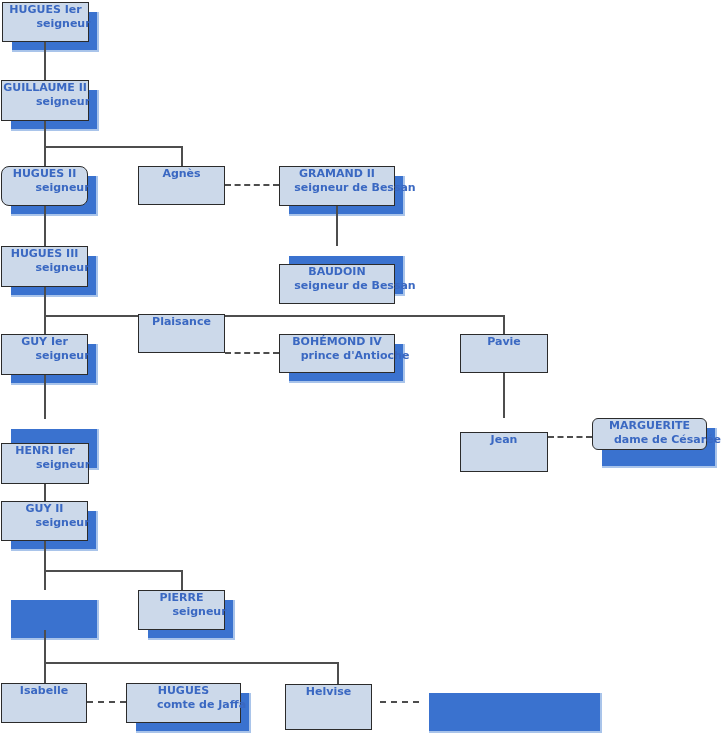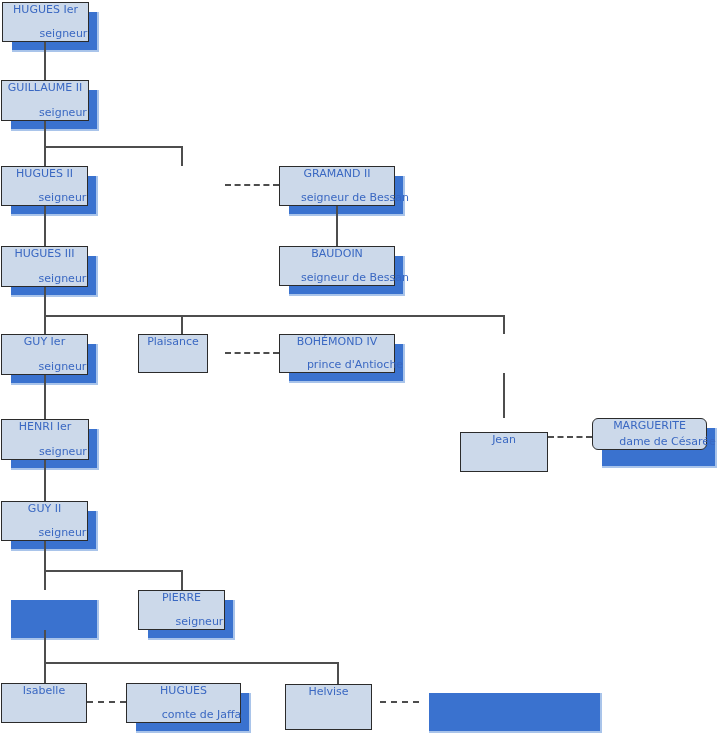--- a/index.html
+++ b/index.html
@@ -29,26 +29,27 @@
     border-top:2px dashed var(--line,#4d4d4d);
     z-index:2;
   }
   .node{
     position:absolute;
     background:var(--fill,#ccd9ea);
     border:1.5px solid var(--border,#2b2b2b);
     box-sizing:border-box;
     display:flex;
     flex-direction:column;
-    justify-content:space-between;
+    justify-content:flex-start;
     align-items:center;
     text-align:center;
     color:var(--text,#3a68c2);
     z-index:3;
     cursor:default;
+    font-weight:bold;
   }
   .nm{
     font-size:11px;
     line-height:14px;
     white-space:nowrap;
   }
   .tt{
     font-size:11px;
     line-height:14px;
     white-space:nowrap;
@@ -99,55 +100,61 @@
     <div class="dash" style="left: 87px; top: 701px; width: 39px;"></div>
     <div class="dash" style="left: 380px; top: 701px; width: 39px;"></div>
     <div class="node" style="left: 2px; top: 2px; width: 87px; height: 40px;">
       <div class="nm">HUGUES Ier</div>
       <div class="tt">seigneur</div>
     </div>
     <div class="node" style="left: 1px; top: 80px; width: 88px; height: 41px;">
       <div class="nm">GUILLAUME II</div>
       <div class="tt">seigneur</div>
     </div>
-    <div class="node" style="left: 1px; top: 166px; width: 87px; height: 40px;">
+    <div class="node" style="left: 1px; top: 166px; width: 87px; height: 40px; border-radius: 8px;">
       <div class="nm">HUGUES II</div>
       <div class="tt">seigneur</div>
+    </div>
+    <div class="node" style="left: 138px; top: 166px; width: 87px; height: 39px;">
+      <div class="nm">Agnès</div>
     </div>
     <div class="node" style="left: 279px; top: 166px; width: 116px; height: 40px;">
       <div class="nm">GRAMAND II</div>
       <div class="tt">seigneur de Bessan</div>
     </div>
-    <div class="node" style="left: 279px; top: 246px; width: 116px; height: 40px;">
+    <div class="node" style="left: 279px; top: 264px; width: 116px; height: 40px;">
       <div class="nm">BAUDOIN</div>
       <div class="tt">seigneur de Bessan</div>
     </div>
     <div class="node" style="left: 1px; top: 246px; width: 87px; height: 41px;">
       <div class="nm">HUGUES III</div>
       <div class="tt">seigneur</div>
     </div>
     <div class="node" style="left: 1px; top: 334px; width: 87px; height: 41px;">
       <div class="nm">GUY Ier</div>
       <div class="tt">seigneur</div>
     </div>
-    <div class="node" style="left: 138px; top: 334px; width: 70px; height: 39px;">
+    <div class="node" style="left: 138px; top: 314px; width: 87px; height: 39px;">
       <div class="nm">Plaisance</div>
     </div>
     <div class="node" style="left: 279px; top: 334px; width: 116px; height: 39px;">
       <div class="nm">BOHÉMOND IV</div>
       <div class="tt">prince d'Antioche</div>
+    </div>
+    <div class="node" style="left: 460px; top: 334px; width: 88px; height: 39px;">
+      <div class="nm">Pavie</div>
     </div>
     <div class="node" style="left: 460px; top: 432px; width: 88px; height: 40px;">
       <div class="nm">Jean</div>
     </div>
     <div class="node" style="left: 592px; top: 418px; width: 115px; height: 32px; border-radius: 6px;">
       <div class="nm">MARGUERITE</div>
       <div class="tt">dame de Césarée</div>
     </div>
-    <div class="node" style="left: 1px; top: 419px; width: 88px; height: 41px;">
+    <div class="node" style="left: 1px; top: 443px; width: 88px; height: 41px;">
       <div class="nm">HENRI Ier</div>
       <div class="tt">seigneur</div>
     </div>
     <div class="node" style="left: 1px; top: 501px; width: 87px; height: 40px;">
       <div class="nm">GUY II</div>
       <div class="tt">seigneur</div>
     </div>
     <div class="node" style="left: 138px; top: 590px; width: 87px; height: 40px;">
       <div class="nm">PIERRE</div>
       <div class="tt">seigneur</div>

